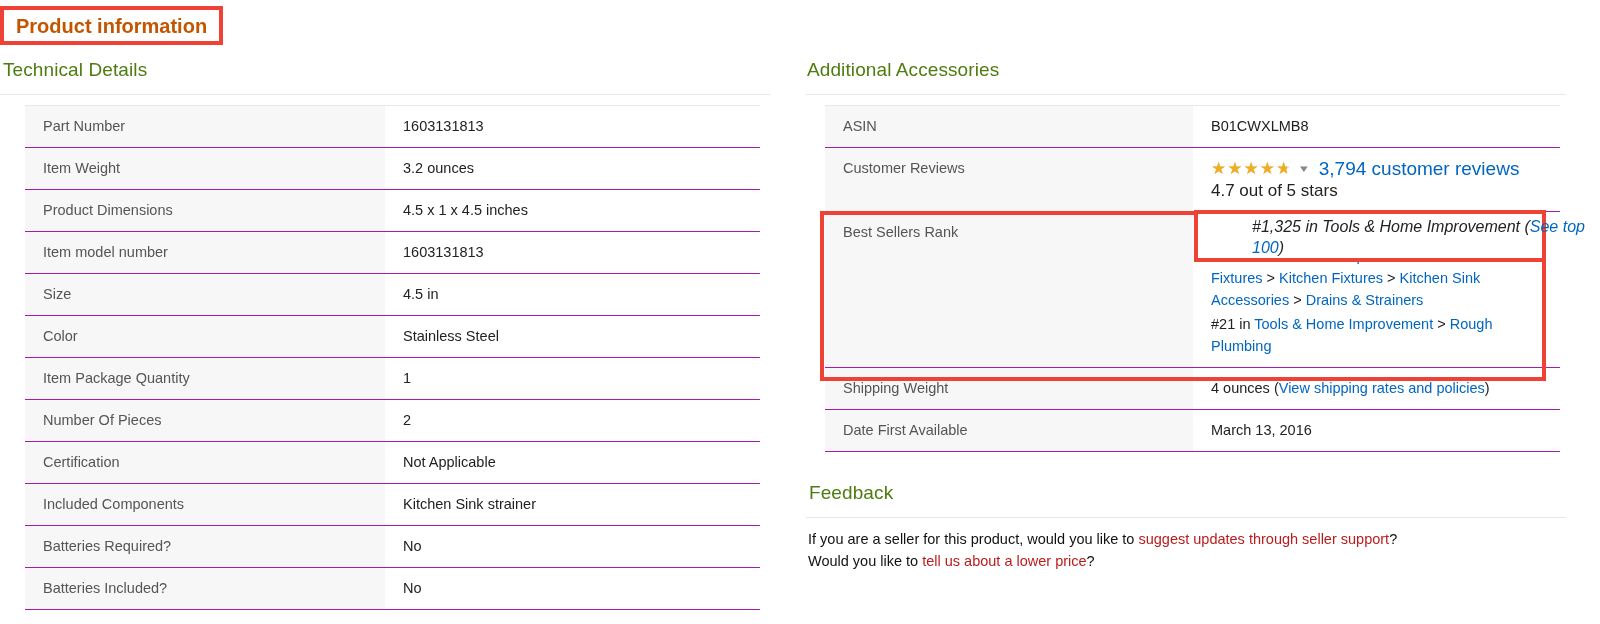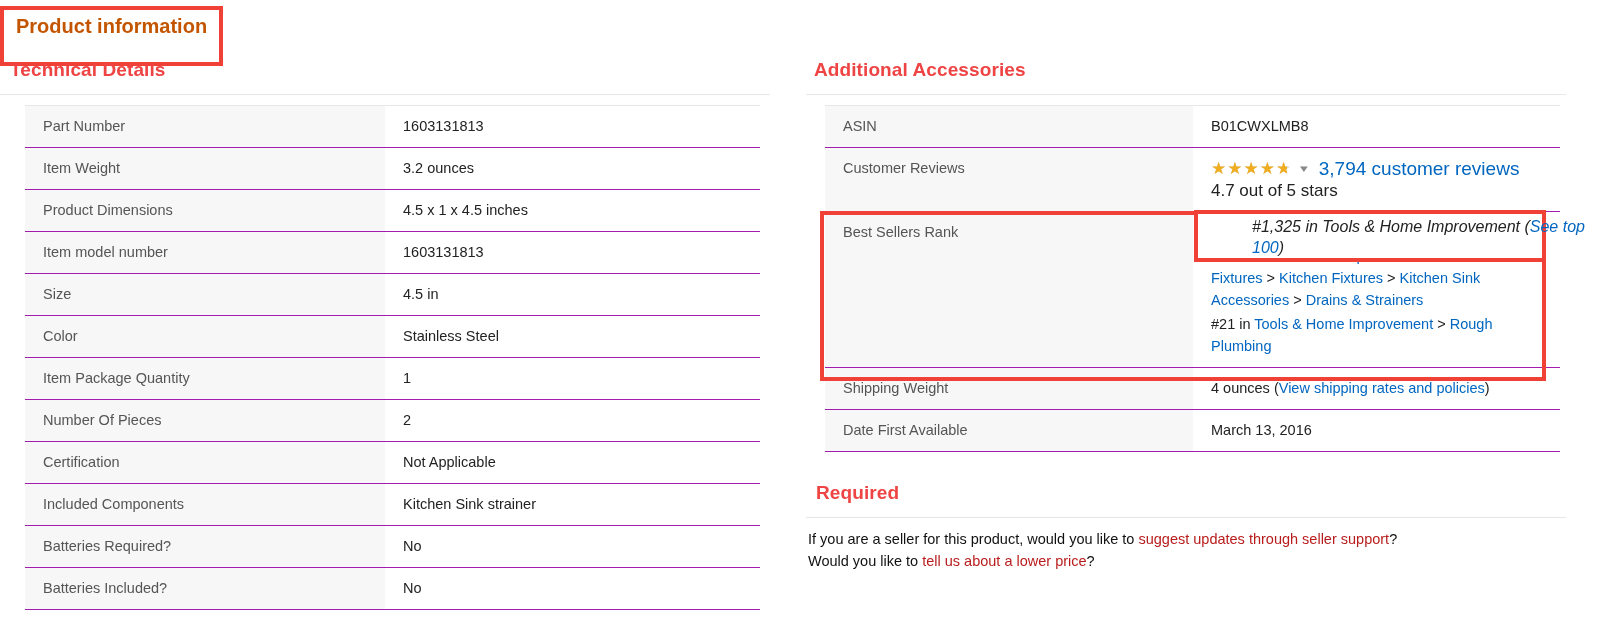--- a/index.html
+++ b/index.html
@@ -16,45 +16,45 @@
     overflow: hidden;
   }
 
   
   #product-info-heading-wrap {
     position: absolute;
     left: 0px;
     top: 6px;
     border: 4px solid #ef4136;
     background: #ffffff;
-    padding: 3px 12px 23px 12px;
+    padding: 3px 12px 2px 12px;
     box-sizing: border-box;
   }
   #product-info-heading {
     font-size: 20px;
     font-weight: bold;
     color: #c45500;
     line-height: 26px;
     white-space: nowrap;
   }
 
   
   .column {
     position: absolute;
     top: 58px;
   }
   #left-column { left: 0px; width: 775px; }
   #right-column { left: 806px; width: 760px; }
 
   .section-title {
     font-size: 19px;
-    font-weight: bold;
-    color: #ef4444;
+    font-weight: normal;
+    color: #4d7c0f;
     line-height: 24px;
-    margin: 0 0 12px 8px;
+    margin: 0 0 12px 1px;
     letter-spacing: 0.1px;
   }
   #left-column .section-title { padding-left: 2px; }
 
   .section-rule {
     height: 1px;
     background: #e7e7e7;
     margin-bottom: 10px;
   }
   #left-column .section-rule { width: 770px; }
@@ -324,21 +324,21 @@
   </table>
 </div>
 
 <div class="annotation-box" id="bsr-row-annotation"></div>
 <div class="annotation-box" id="bsr-rank-annotation"></div>
 <div id="bsr-rank-annotation-text">
   <span>#1,325 in Tools &amp; Home Improvement (</span><a class="link" href="#">See top 100</a><span>)</span>
 </div>
 
 <div id="feedback-section">
-  <h2 class="section-title">Required</h2>
+  <h2 class="section-title">Feedback</h2>
   <div class="section-rule"></div>
   <div id="feedback-body">
     <div>
       <span>If you are a seller for this product, would you like to </span><a class="link-bold" href="#">suggest updates through seller support</a><span>?</span>
     </div>
     <div>
       <span>Would you like to </span><a class="link-bold" href="#">tell us about a lower price</a><span>?</span>
     </div>
   </div>
 </div>

